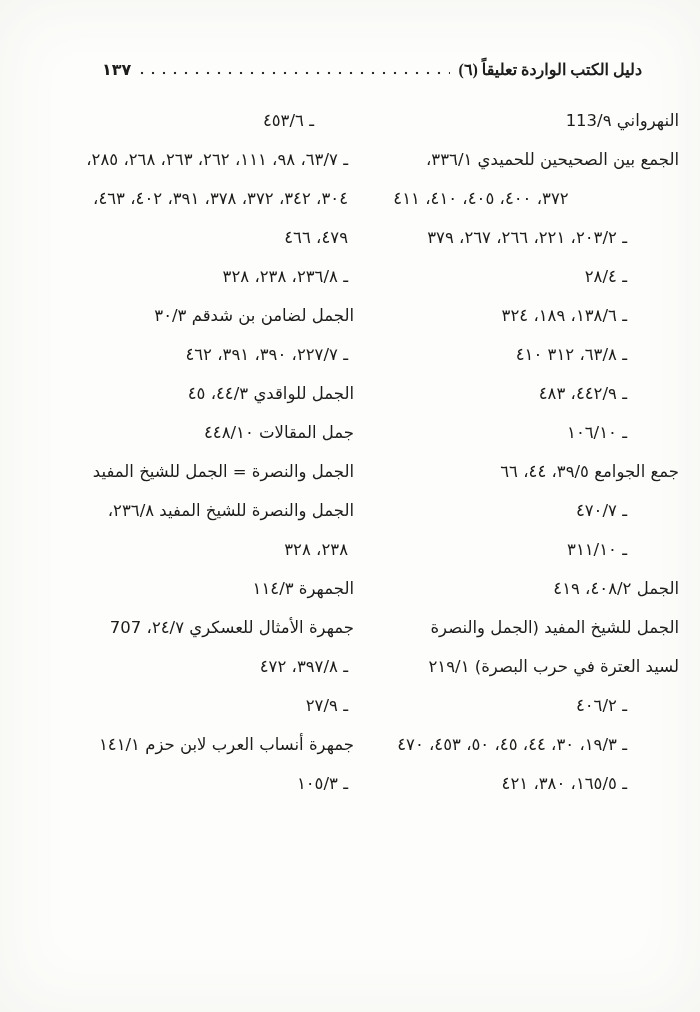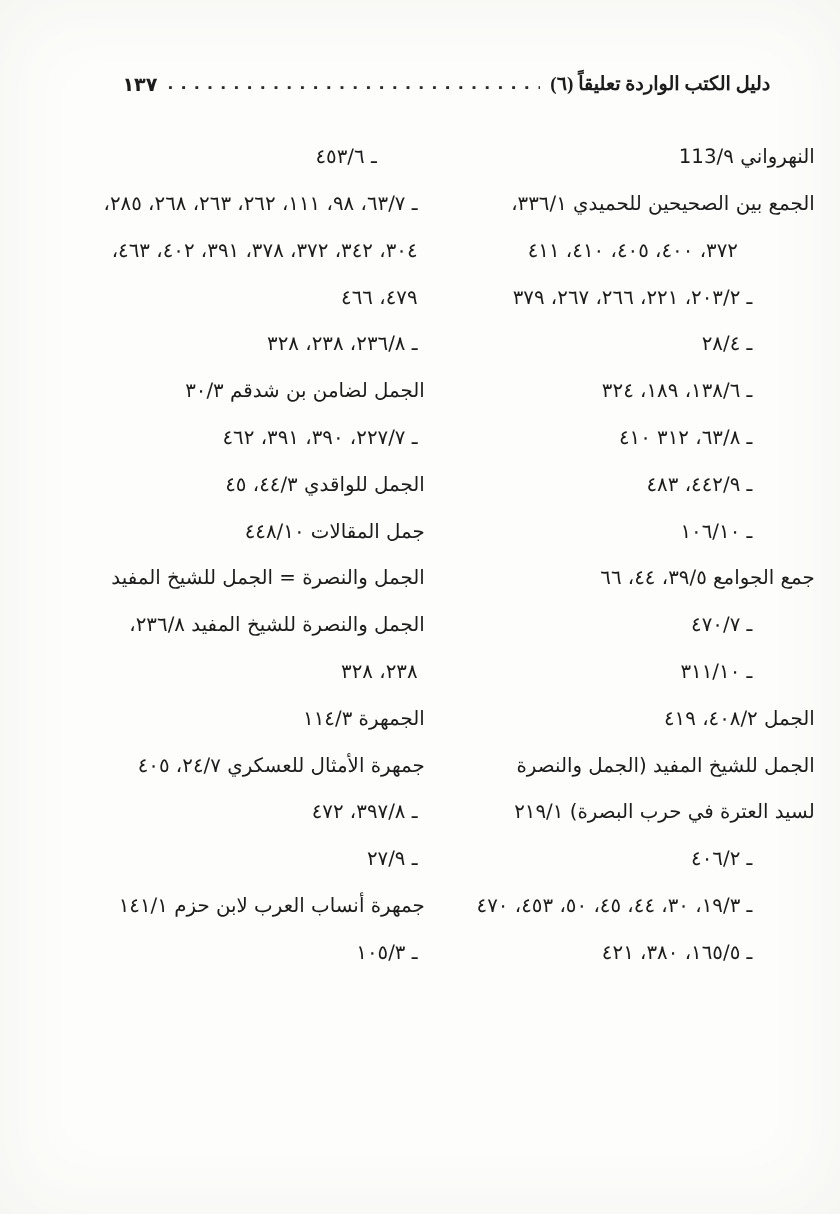--- a/index.html
+++ b/index.html
@@ -17,32 +17,32 @@
     display:flex; align-items:center;
     font-size:16px; font-weight:bold;
   }
   .header-title { white-space:nowrap; letter-spacing:-0.2px;font-family:Liberation Serif, serif; }
   .leader {
     flex:1; height:4px; margin:6px 9px 0 9px;
     background-image: radial-gradient(circle at 2px 2px, #2b2b2b 1.1px, transparent 1.6px);
     background-size:11px 4px; background-repeat:repeat-x;
   }
   .header-num { white-space:nowrap; }
-  .col { position:absolute; top:111px; }
+  .col { position:absolute; top:101px; }
   .col-right { right:21px;  width:332px; }
   .col-left  { right:346px; width:298px; }
   .row {
     height:39px; line-height:39px;
     font-size:16.5px; white-space:nowrap; text-align:right;
     overflow:visible;
   }
   .ind-sm { padding-right:6px; }
   .ind-md { padding-right:40px; }
   .ind-lg { padding-right:52px; }
-  .ind-xl { padding-right:64px; }
+  .ind-xl { padding-right:64px;text-align:center; }
 </style>
 </head>
 <body>
 
 <div class="page">
 
   <div class="header">
     <span class="header-title">دليل الكتب الواردة تعليقاً (٦)</span>
     <span class="leader"></span>
     <span class="header-num">١٣٧</span>
@@ -76,20 +76,20 @@
     <div class="row ind-sm">٤٧٩، ٤٦٦</div>
     <div class="row ind-sm">ـ ٢٣٦/٨، ٢٣٨، ٣٢٨</div>
     <div class="row">الجمل لضامن بن شدقم ٣٠/٣</div>
     <div class="row ind-sm">ـ ٢٢٧/٧، ٣٩٠، ٣٩١، ٤٦٢</div>
     <div class="row">الجمل للواقدي ٤٤/٣، ٤٥</div>
     <div class="row">جمل المقالات ٤٤٨/١٠</div>
     <div class="row">الجمل والنصرة = الجمل للشيخ المفيد</div>
     <div class="row">الجمل والنصرة للشيخ المفيد ٢٣٦/٨،</div>
     <div class="row ind-sm">٢٣٨، ٣٢٨</div>
     <div class="row">الجمهرة ١١٤/٣</div>
-    <div class="row">جمهرة الأمثال للعسكري ٢٤/٧، ٤٠٥</div>
+    <div class="row">جمهرة الأمثال للعسكري ٢٤/٧، 707</div>
     <div class="row ind-sm">ـ ٣٩٧/٨، ٤٧٢</div>
     <div class="row ind-sm">ـ ٢٧/٩</div>
     <div class="row">جمهرة أنساب العرب لابن حزم ١٤١/١</div>
     <div class="row ind-sm">ـ ١٠٥/٣</div>
   </div>
 
 </div>
 
 </body></html>

